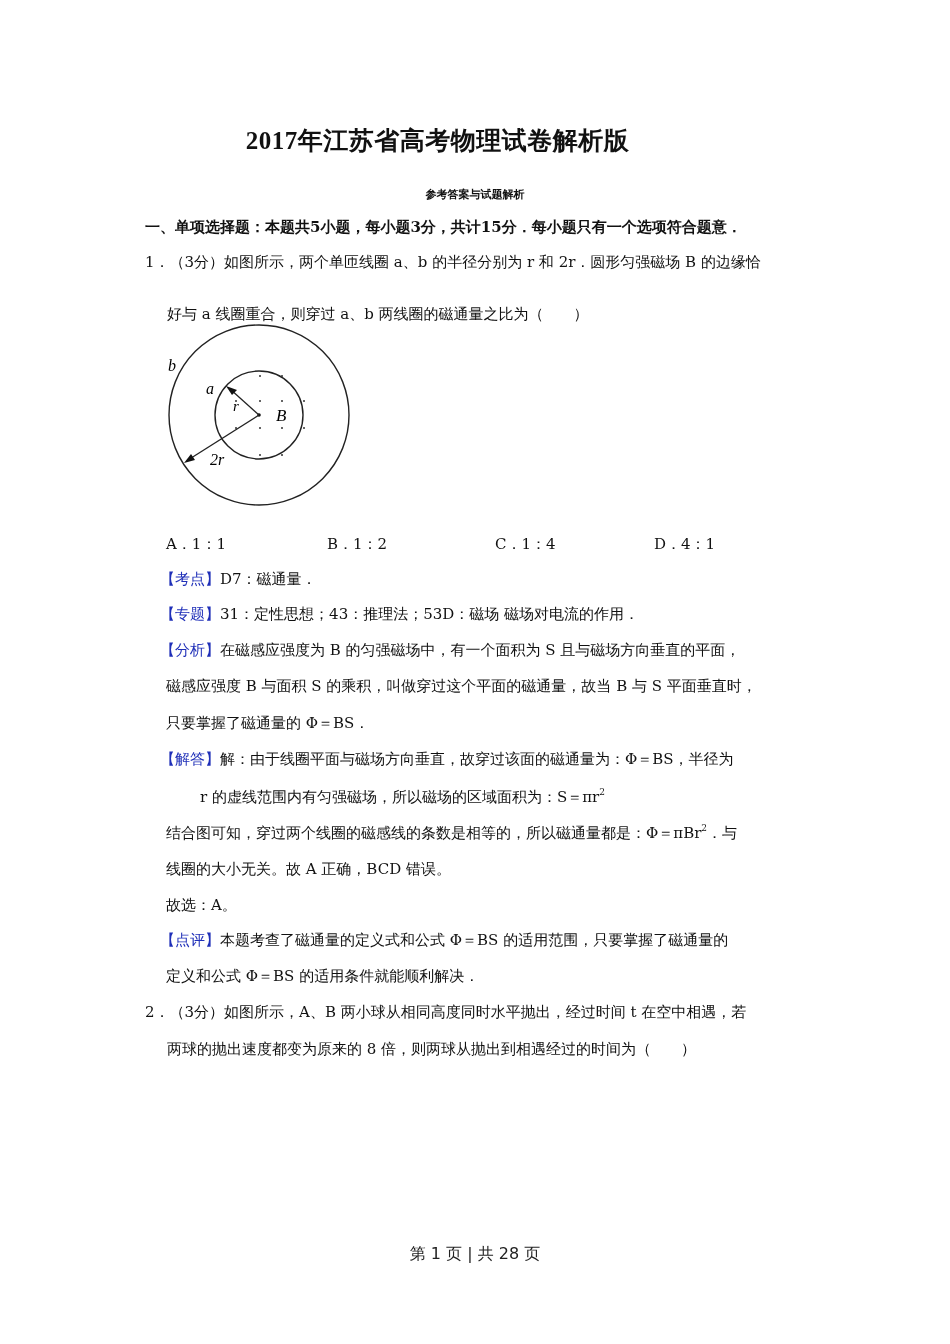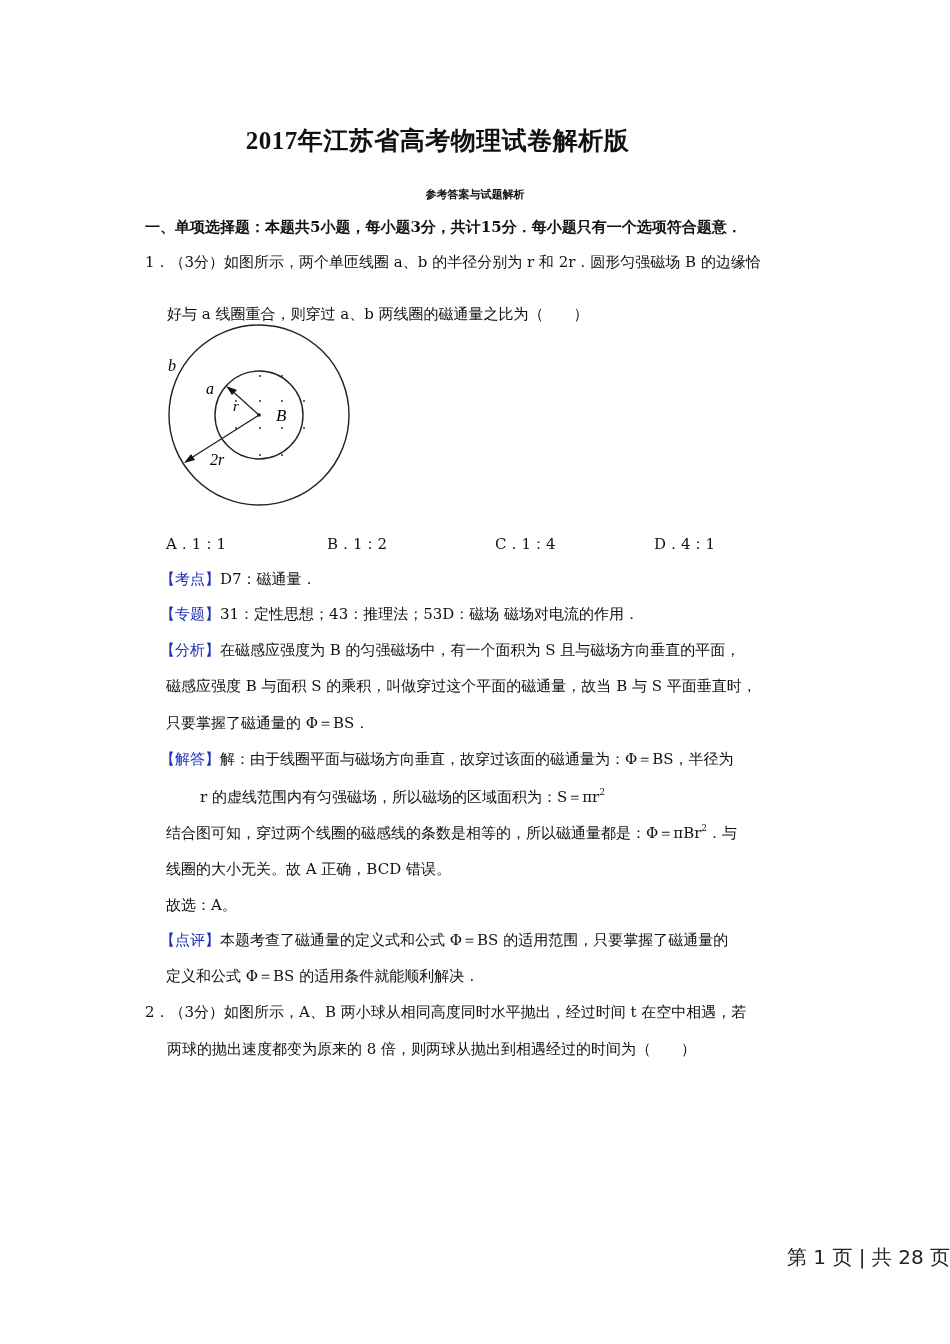--- a/index.html
+++ b/index.html
@@ -7,21 +7,21 @@
          font-family:"DejaVu Serif","Liberation Serif",serif; color:#111; }
   .abs { position:absolute; white-space:nowrap; }
   .title { left:0; width:875px; top:124px; text-align:center; font-size:25px; font-weight:bold;
            font-family:"Liberation Serif","DejaVu Serif",serif; letter-spacing:0.5px; }
   .subtitle { left:0; width:950px; top:187px; text-align:center; font-size:11px; font-weight:bold;
               font-family:"DejaVu Sans","Liberation Sans",sans-serif; }
   .section { left:145px; top:218px; font-size:15px; font-weight:bold;text-align:right; }
   .line { font-size:15px; }
   .tag { color:#1f2fb8; }
   sup { font-size:9px; vertical-align:7px; line-height:0; }
-  .footer { left:0; width:950px; top:1244px; text-align:right; font-size:20px;
+  .footer { left:0; width:950px; top:1244px; text-align:center; font-size:16px;
             font-family:"DejaVu Sans","Liberation Sans",sans-serif; color:#222; }
   .figure { position:absolute; left:160px; top:320px; width:200px; height:200px; }
 </style>
 </head>
 <body>
 
 <div>
 
   <div class="abs title">2017年江苏省高考物理试卷解析版</div>
   <div class="abs subtitle">参考答案与试题解析</div>

